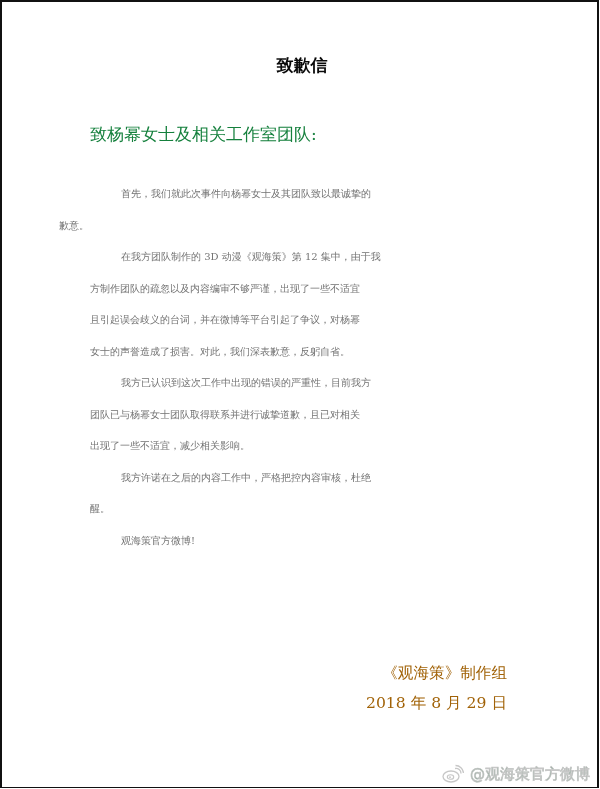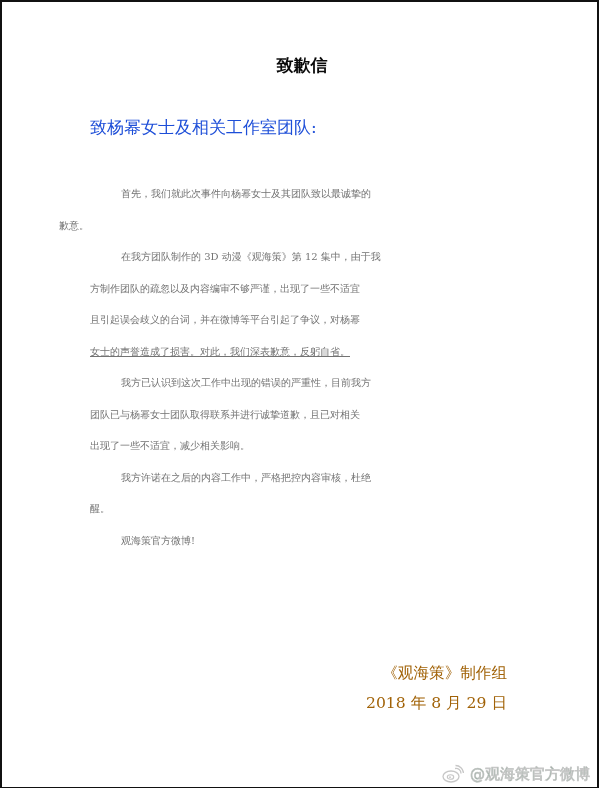--- a/index.html
+++ b/index.html
@@ -38,25 +38,25 @@
     font-family: "DejaVu Sans", "Liberation Sans", sans-serif;
     font-weight: bold;
     font-size: 17px;
     line-height: 24px;
     letter-spacing: 0px;
     color: #0a0a0a;
   }
   .salutation {
     position: absolute;
     left: 88px;
-    top: 113px;
+    top: 120px;
     font-size: 17px;
     line-height: 24px;
     white-space: nowrap;
-    color: #1d4ed8;
+    color: #15803d;
   }
   .body-text {
     position: absolute;
     left: 88px;
     top: 176px;
     width: 425px;
     font-size: 10px;
     line-height: 31.5px;
     color: #737373;
   }
@@ -117,21 +117,21 @@
 
   <div class="body-text">
     <p>
       <span class="line">首先，我们就此次事件向杨幂女士及其团队致以最诚挚的</span>
       <span class="line" style="text-indent:0;margin-left:-31px;">歉意。</span>
     </p>
     <p>
       <span class="line">在我方团队制作的 3D 动漫《观海策》第 12 集中，由于我</span>
       <span class="line" style="margin-left:-31px;">方制作团队的疏忽以及内容编审不够严谨，出现了一些不适宜</span>
       <span class="line" style="margin-left:-31px;">且引起误会歧义的台词，并在微博等平台引起了争议，对杨幂</span>
-      <span class="line" style="margin-left:-31px;text-decoration:underline;">女士的声誉造成了损害。对此，我们深表歉意，反躬自省。</span>
+      <span class="line" style="margin-left:-31px;">女士的声誉造成了损害。对此，我们深表歉意，反躬自省。</span>
     </p>
     <p>
       <span class="line">我方已认识到这次工作中出现的错误的严重性，目前我方</span>
       <span class="line" style="margin-left:-31px;">团队已与杨幂女士团队取得联系并进行诚挚道歉，且已对相关</span>
       <span class="line" style="margin-left:-31px;">出现了一些不适宜，减少相关影响。</span>
     </p>
     <p>
       <span class="line">我方许诺在之后的内容工作中，严格把控内容审核，杜绝</span>
       <span class="line" style="margin-left:-31px;">醒。</span>
     </p>

